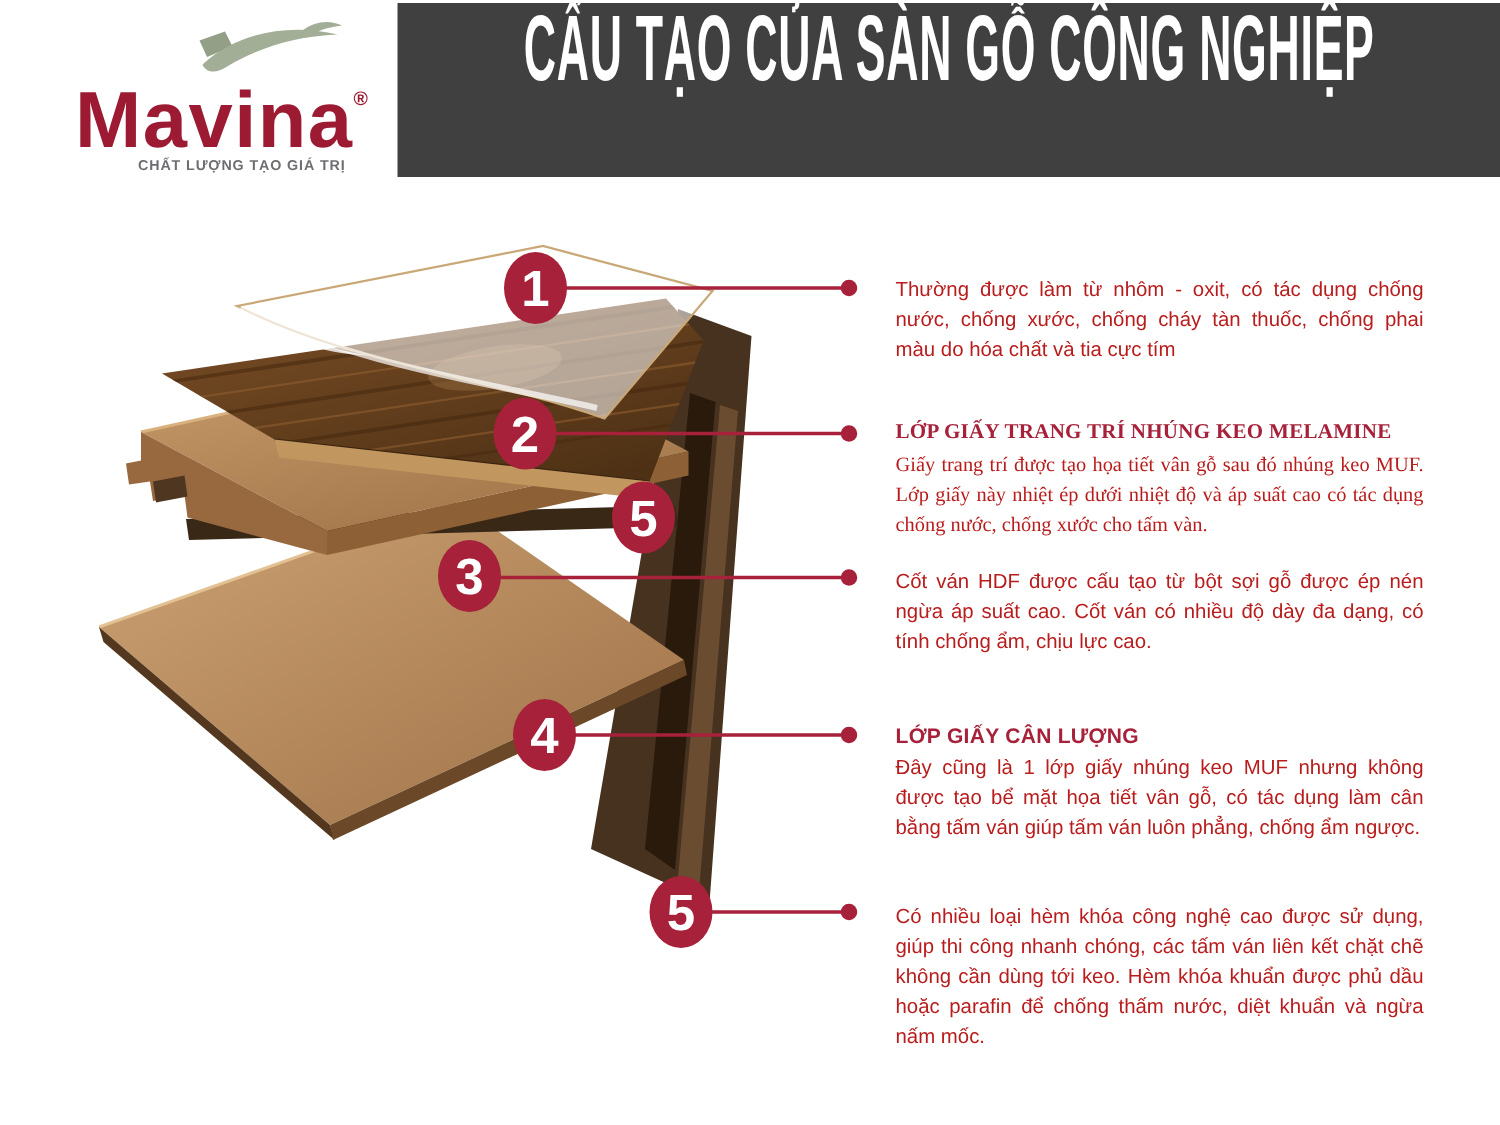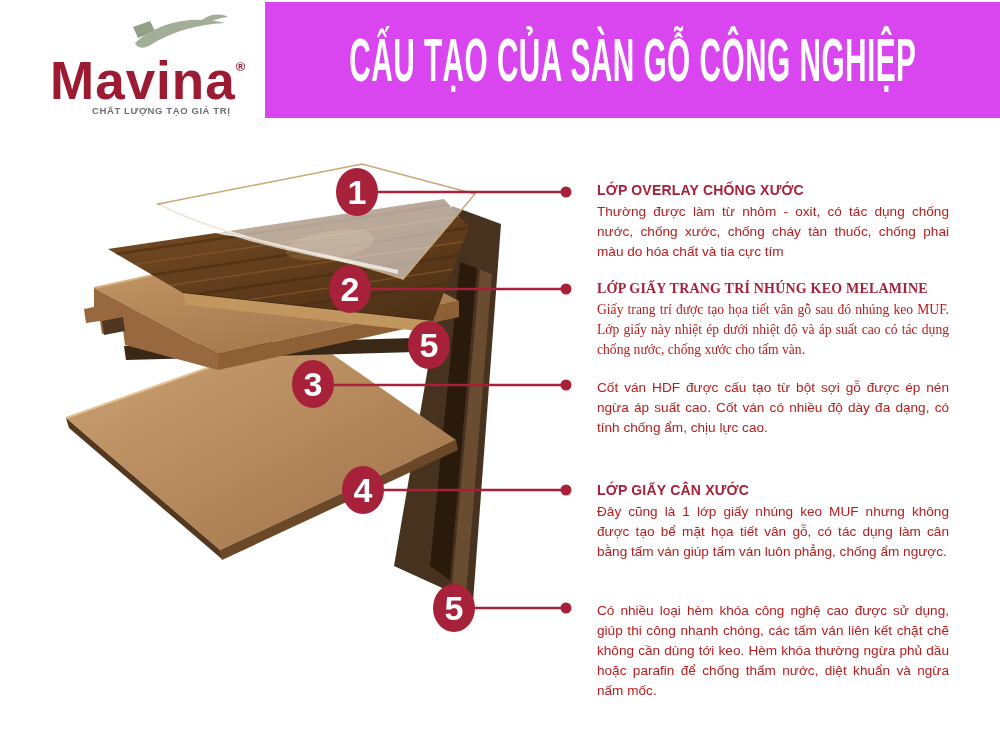--- a/index.html
+++ b/index.html
@@ -6,21 +6,21 @@
   body{width:1000px;height:750px;background:#ffffff;font-family:"Liberation Sans","DejaVu Sans",sans-serif;}
   .page{position:relative;width:1000px;height:750px;background:#fff;overflow:hidden;}
 
   
   .logo{position:absolute;left:48px;top:8px;width:230px;height:120px;}
   .logo .swoosh{position:absolute;left:82px;top:5px;width:150px;height:50px;}
   .brand{position:absolute;left:2px;top:46px;font-size:53px;font-weight:bold;color:#9C1B33;line-height:1;letter-spacing:1px;white-space:nowrap;}
   .brand sup{font-size:13px;font-weight:bold;color:#9C1B33;vertical-align:28px;letter-spacing:0;}
   .tagline{position:absolute;left:44px;top:97px;font-size:9.5px;font-weight:bold;color:#6D6E71;letter-spacing:0.6px;white-space:nowrap;text-align:right;}
 
-  .banner{position:absolute;left:265px;top:2px;width:735px;height:116px;background:#d946ef;display:flex;align-items:center;justify-content:center;}
+  .banner{position:absolute;left:265px;top:2px;width:735px;height:116px;background:#404040;display:flex;align-items:flex-start;justify-content:center;}
   .banner-title{color:#ffffff;font-weight:bold;font-size:62px;line-height:1;white-space:nowrap;transform:scaleX(0.48);transform-origin:center;letter-spacing:1px;}
 
   
   .info-block{position:absolute;left:597px;width:352px;}
   .info-title{margin:0;font-size:14px;font-weight:bold;color:#A62139;line-height:19px;letter-spacing:0.2px;}
   .info-desc{margin:2px 0 0 0;font-size:13.6px;color:#b91c1c;line-height:20px;text-align:justify;}
 
   .diagram-svg{position:absolute;left:0;top:0;width:1000px;height:750px;}
   .marker-num{font-family:"Liberation Sans","DejaVu Sans",sans-serif;font-weight:bold;fill:#ffffff;font-size:34px;text-anchor:middle;}
 </style>
@@ -137,35 +137,34 @@
 
       <ellipse cx="363" cy="490" rx="21" ry="24" fill="#A62139"></ellipse>
       <text class="marker-num" x="363" y="502">4</text>
 
       <ellipse cx="454" cy="608" rx="21" ry="24" fill="#A62139"></ellipse>
       <text class="marker-num" x="454" y="620">5</text>
     </g>
   </svg>
 
   <div class="info-block" style="top:181px;">
-    <h3 class="info-title">LỚP OVERLAY CHỐNG XƯỚC</h3>
     <p class="info-desc">Thường được làm từ nhôm - oxit, có tác dụng chống nước, chống xước, chống cháy tàn thuốc, chống phai màu do hóa chất và tia cực tím</p>
   </div>
 
   <div class="info-block" style="top:279px;font-family:Liberation Serif, serif;">
     <h3 class="info-title">LỚP GIẤY TRANG TRÍ NHÚNG KEO MELAMINE</h3>
     <p class="info-desc">Giấy trang trí được tạo họa tiết vân gỗ sau đó nhúng keo MUF. Lớp giấy này nhiệt ép dưới nhiệt độ và áp suất cao có tác dụng chống nước, chống xước cho tấm vàn.</p>
   </div>
 
   <div class="info-block" style="top:376px;">
     <p class="info-desc">Cốt ván HDF được cấu tạo từ bột sợi gỗ được ép nén ngừa áp suất cao. Cốt ván có nhiều độ dày đa dạng, có tính chống ẩm, chịu lực cao.</p>
   </div>
 
   <div class="info-block" style="top:481px;">
-    <h3 class="info-title">LỚP GIẤY CÂN XƯỚC</h3>
+    <h3 class="info-title">LỚP GIẤY CÂN LƯỢNG</h3>
     <p class="info-desc">Đây cũng là 1 lớp giấy nhúng keo MUF nhưng không được tạo bể mặt họa tiết vân gỗ, có tác dụng làm cân bằng tấm ván giúp tấm ván luôn phẳng, chống ẩm ngược.</p>
   </div>
 
   <div class="info-block" style="top:599px;">
-    <p class="info-desc">Có nhiều loại hèm khóa công nghệ cao được sử dụng, giúp thi công nhanh chóng, các tấm ván liên kết chặt chẽ không cần dùng tới keo. Hèm khóa thường ngừa phủ dầu hoặc parafin để chống thấm nước, diệt khuẩn và ngừa nấm mốc.</p>
+    <p class="info-desc">Có nhiều loại hèm khóa công nghệ cao được sử dụng, giúp thi công nhanh chóng, các tấm ván liên kết chặt chẽ không cần dùng tới keo. Hèm khóa khuẩn được phủ dầu hoặc parafin để chống thấm nước, diệt khuẩn và ngừa nấm mốc.</p>
   </div>
 
 </div>
 
 </body></html>

